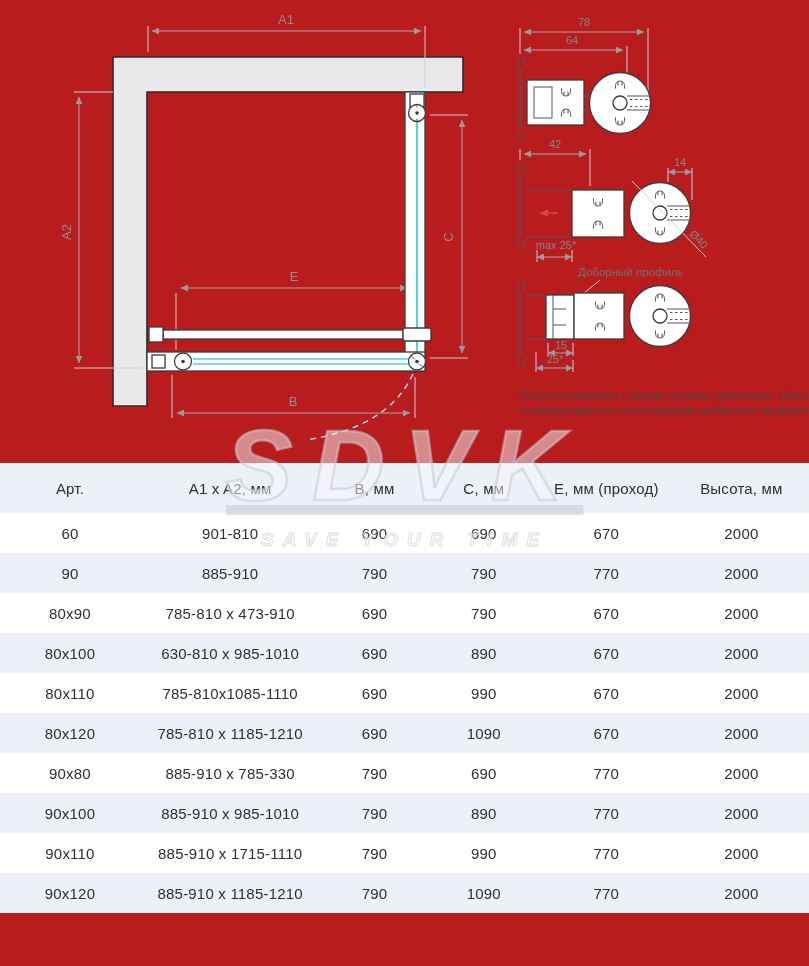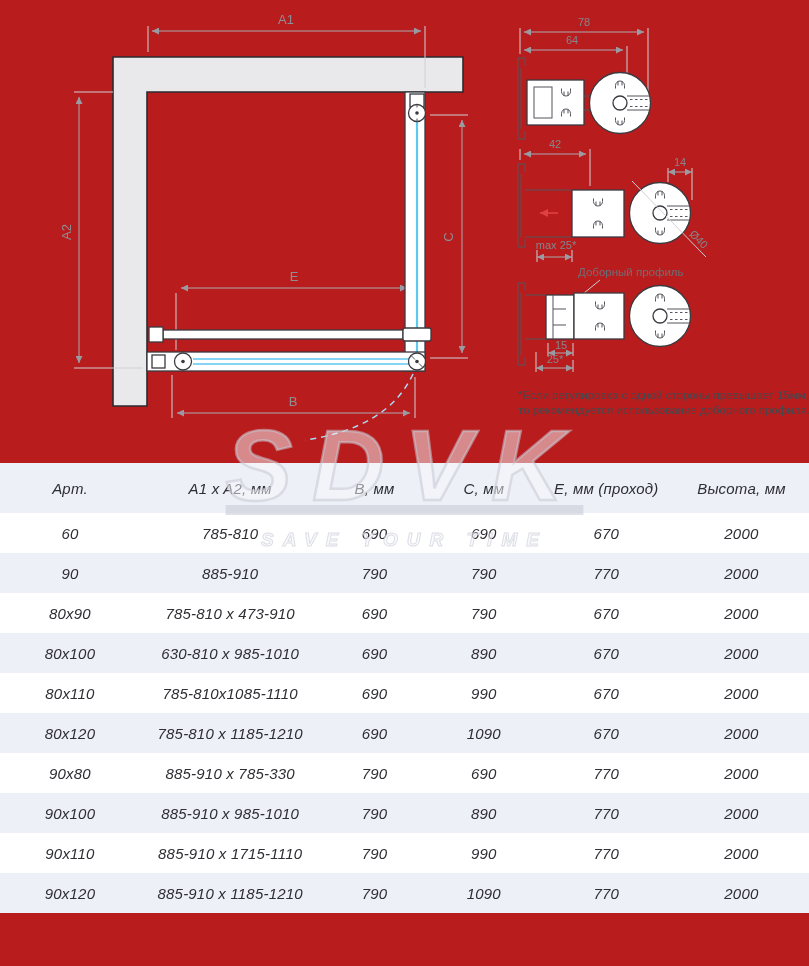--- a/index.html
+++ b/index.html
@@ -20,21 +20,21 @@
   .glassthin { stroke:#5ec9ef; stroke-width:1.6; fill:none; }
   .swing  { stroke:#a6dcf5; stroke-width:1.5; fill:none; stroke-dasharray:6 5; }
   .redline{ stroke:#e04040; stroke-width:1.6; fill:none; }
   .plabel { fill:#6f6f76; font-size:11.5px; }
   .note   { fill:#47474d; font-size:11.5px; }
   .dot    { fill:#3a3a40; stroke:none; }
   
   .spec-table { position:absolute; left:0; top:463px; width:809px; z-index:1;
                 color:#2e2e34; font-size:15px; }
   .trow { display:grid; grid-template-columns:17.3% 22.3% 13.4% 13.6% 16.7% 16.7%;
-          align-items:center; height:40px; background:#ffffff;font-style:italic; }
+          align-items:center; height:40px; background:#ffffff; }
   .trow.head { height:50px; font-weight:500; }
   .trow.alt  { background:#eef0f7; }
   .tcell { text-align:center; letter-spacing:.2px; }
   
   .wm { position:absolute; left:0; top:419px; width:809px; text-align:center;
         z-index:2; pointer-events:none; font-style:italic; font-weight:bold; }
   .wm-main { font-size:100px; line-height:92px; letter-spacing:20px;
              color:rgba(246,247,252,0.50);text-decoration:underline; -webkit-text-stroke:2.5px rgba(198,200,212,0.55); }
   .wm-sub  { margin-top:18px; font-size:19px; letter-spacing:9px;
              color:rgba(246,247,252,0.55); -webkit-text-stroke:1px rgba(200,202,214,0.6); }
@@ -229,21 +229,21 @@
       <div class="trow head alt">
         <div class="tcell">Арт.</div>
         <div class="tcell">A1 x A2, мм</div>
         <div class="tcell">B, мм</div>
         <div class="tcell">C, мм</div>
         <div class="tcell">E, мм (проход)</div>
         <div class="tcell">Высота, мм</div>
       </div>
       <div class="trow">
         <div class="tcell">60</div>
-        <div class="tcell">785-810</div>
+        <div class="tcell">901-810</div>
         <div class="tcell">690</div>
         <div class="tcell">690</div>
         <div class="tcell">670</div>
         <div class="tcell">2000</div>
       </div>
       <div class="trow alt">
         <div class="tcell">90</div>
         <div class="tcell">885-910</div>
         <div class="tcell">790</div>
         <div class="tcell">790</div>

